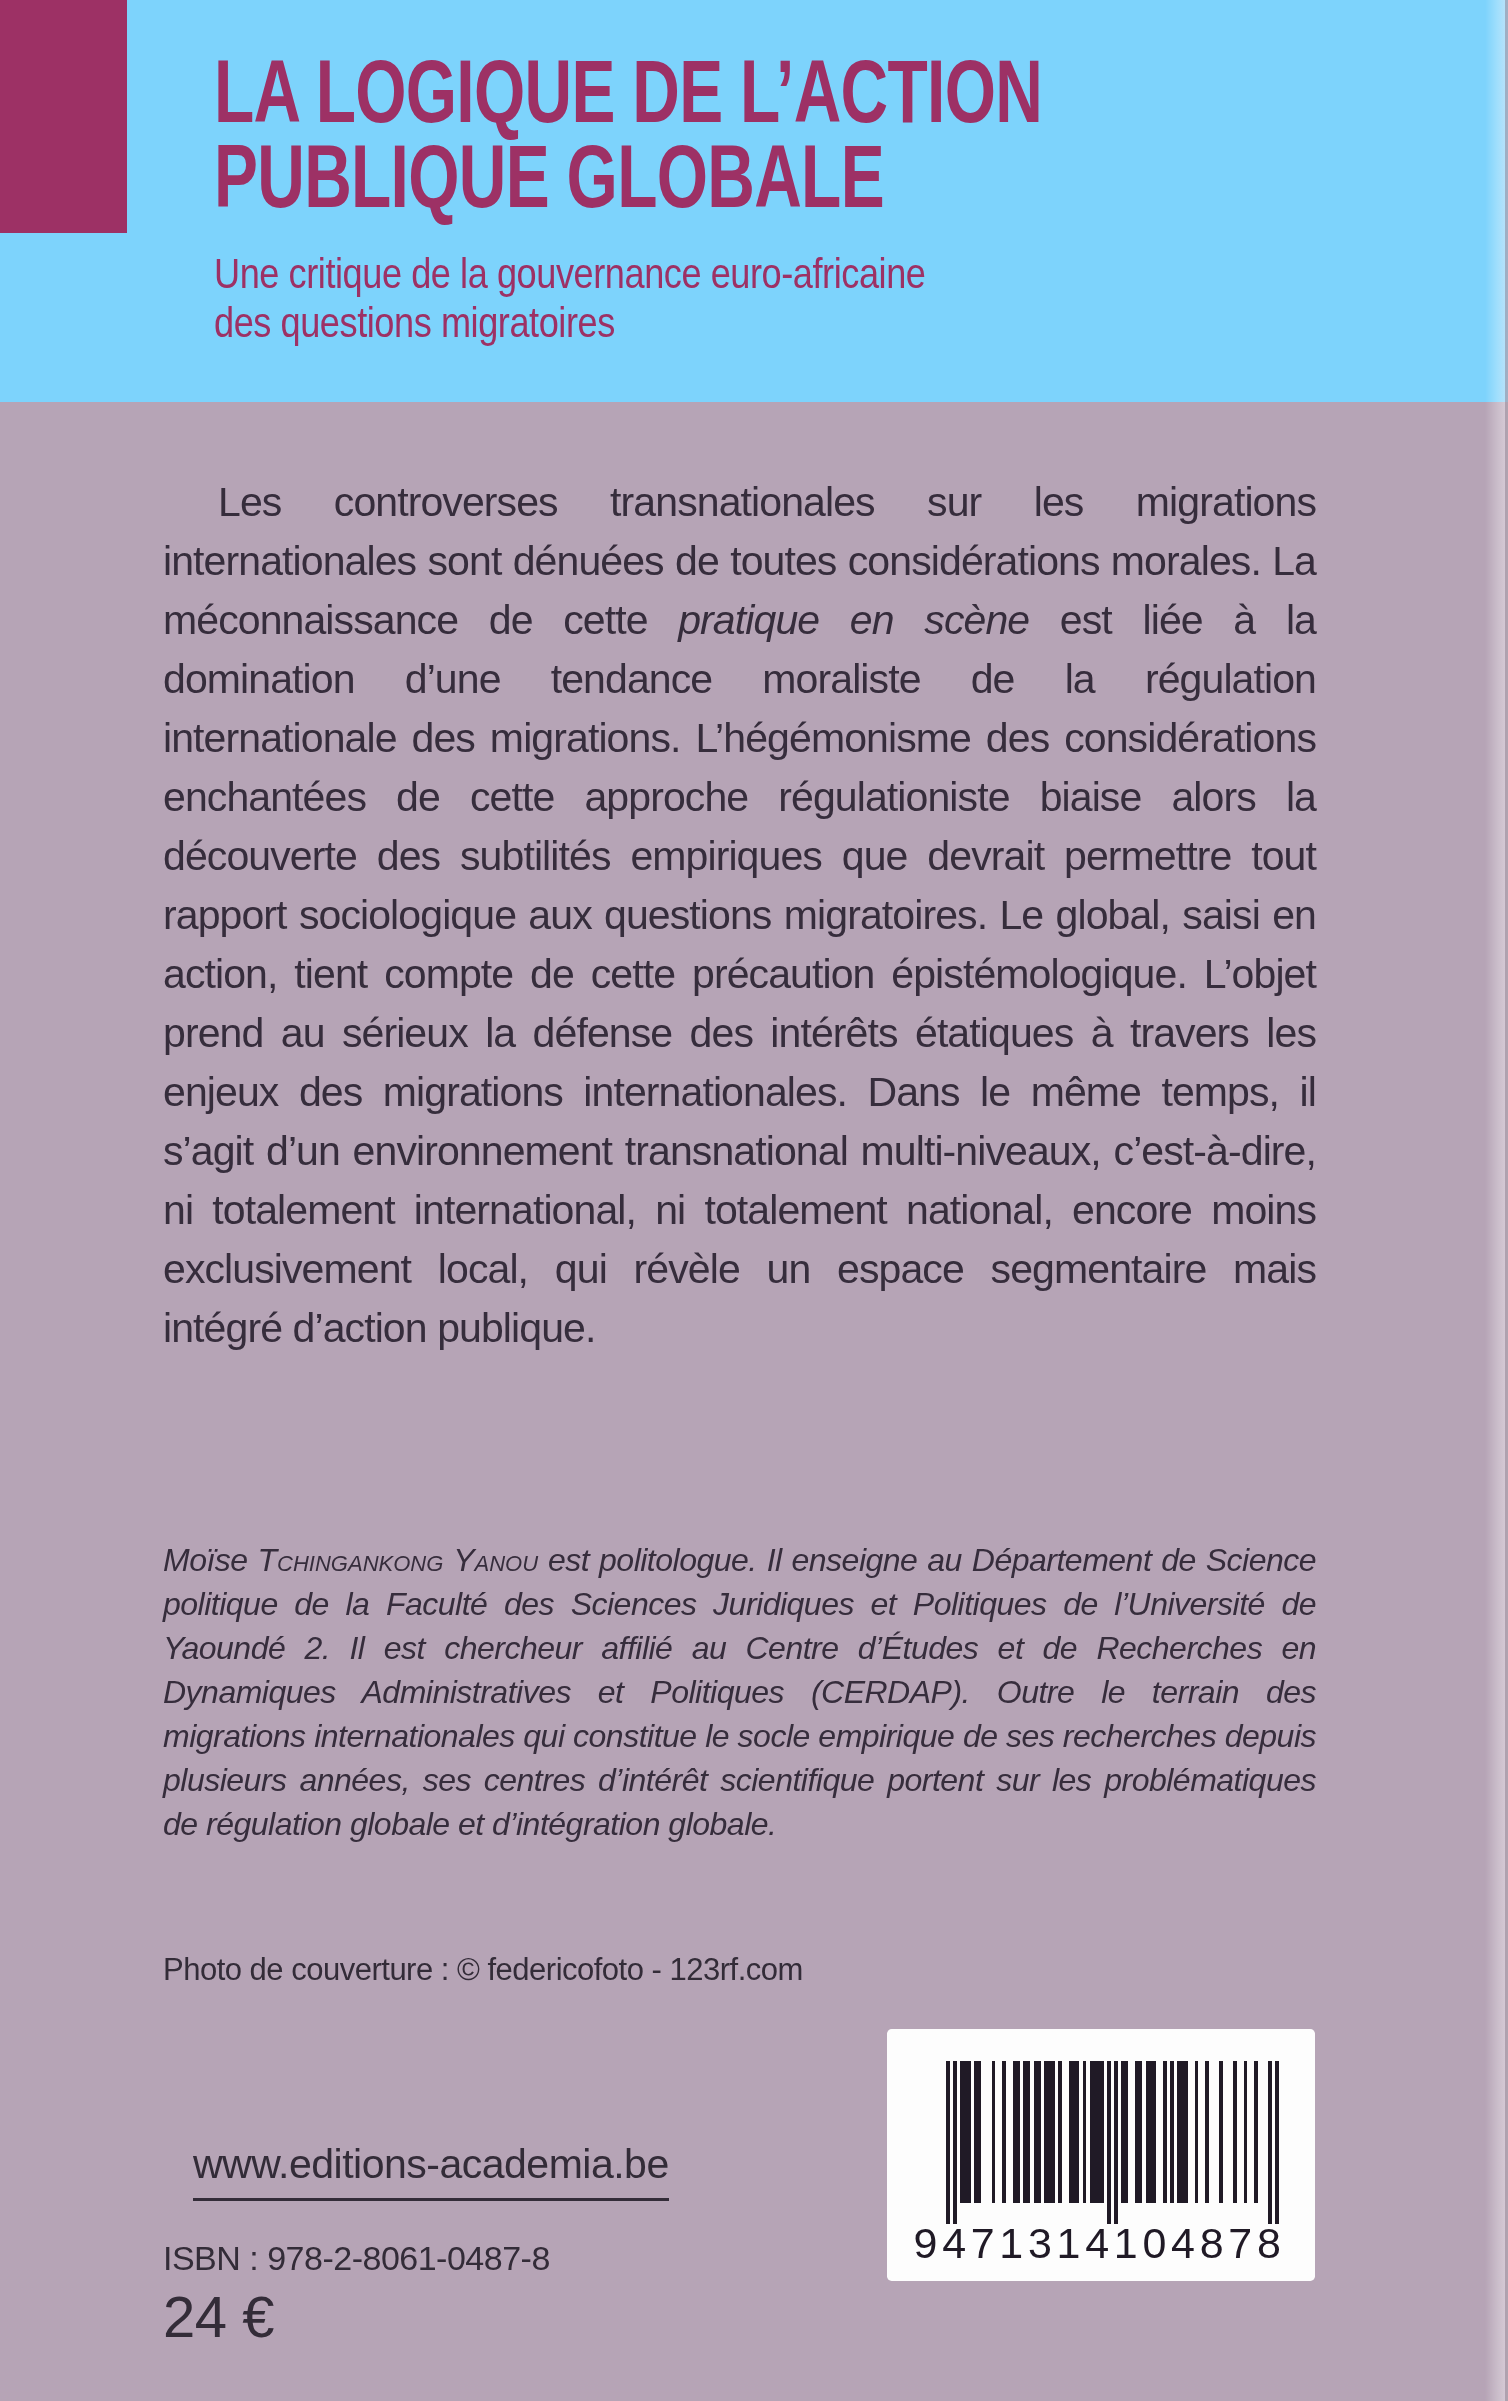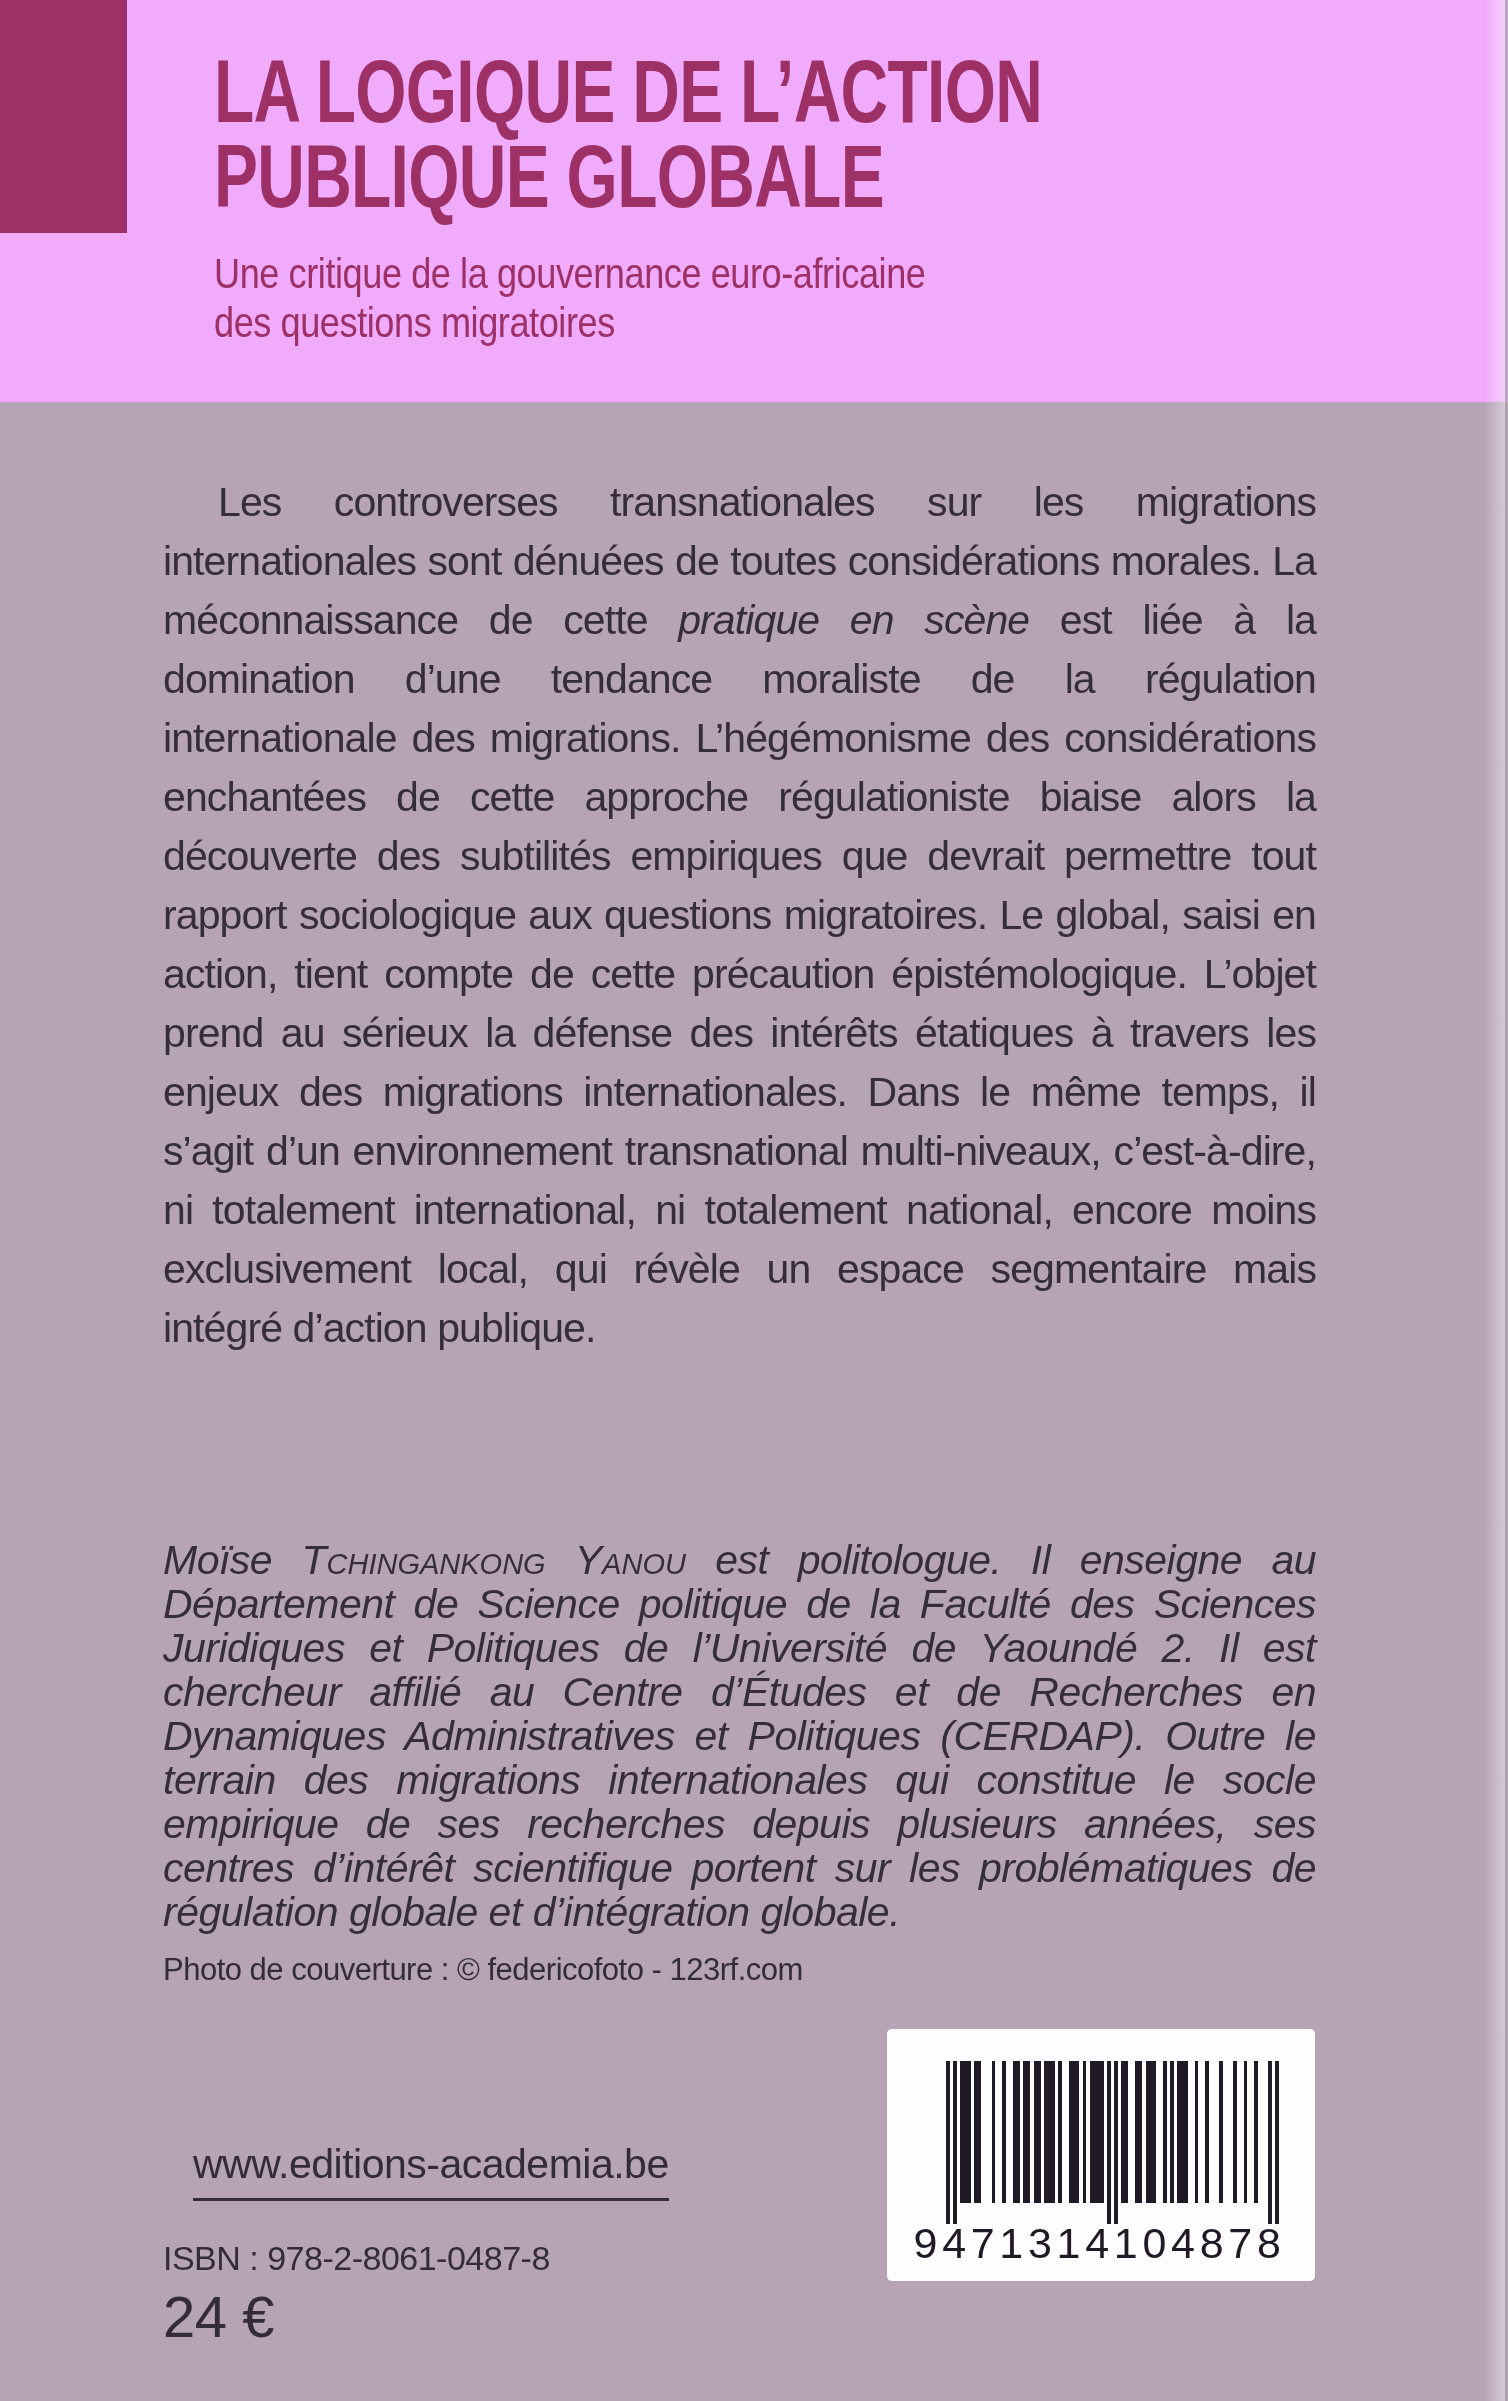--- a/index.html
+++ b/index.html
@@ -2,21 +2,21 @@
 <html style="font-size:15px"><head>
 <meta charset="utf-8">
 <style>
   html,body{margin:0;padding:0;}
   body{
     width:1508px;height:2402px;
     font-family:"Liberation Sans", sans-serif;
     background:#ffffff;
   }
   .cover{
-    position:relative;width:1508px;height:2402px;overflow:hidden;background:#f0abfc;
+    position:relative;width:1508px;height:2402px;overflow:hidden;background:#7dd3fc;
   }
   
   .corner-square{
     position:absolute;left:0;top:0;width:127px;height:233px;background:#9D3165;
   }
   
   .header{position:absolute;left:214px;top:49px;}
   .title{
     color:#9D3165;font-weight:bold;font-size:89px;line-height:0.95;
     letter-spacing:-0.9px;white-space:nowrap;
@@ -34,21 +34,21 @@
   
   .blurb{
     position:absolute;left:163px;top:473px;width:1153px;
     color:#362D3C;font-size:41px;line-height:59px;letter-spacing:-0.9px;
     text-align:justify;text-indent:55px;margin:0;
   }
   .blurb .ital{font-style:italic;}
   
   .bio{
     position:absolute;left:163px;top:1538px;width:1153px;
-    color:#362D3C;font-style:italic;font-size:41px;line-height:44px;letter-spacing:-0.5px;
+    color:#362D3C;font-style:italic;font-size:32px;line-height:44px;letter-spacing:-0.5px;
     text-align:justify;margin:0;
   }
   .bio .sc{font-variant:small-caps;letter-spacing:0;}
   
   .photo-credit{
     position:absolute;left:163px;top:1952px;
     color:#332C38;font-size:31px;letter-spacing:-0.5px;
   }
   .website{
     position:absolute;left:163px;top:2141px;

